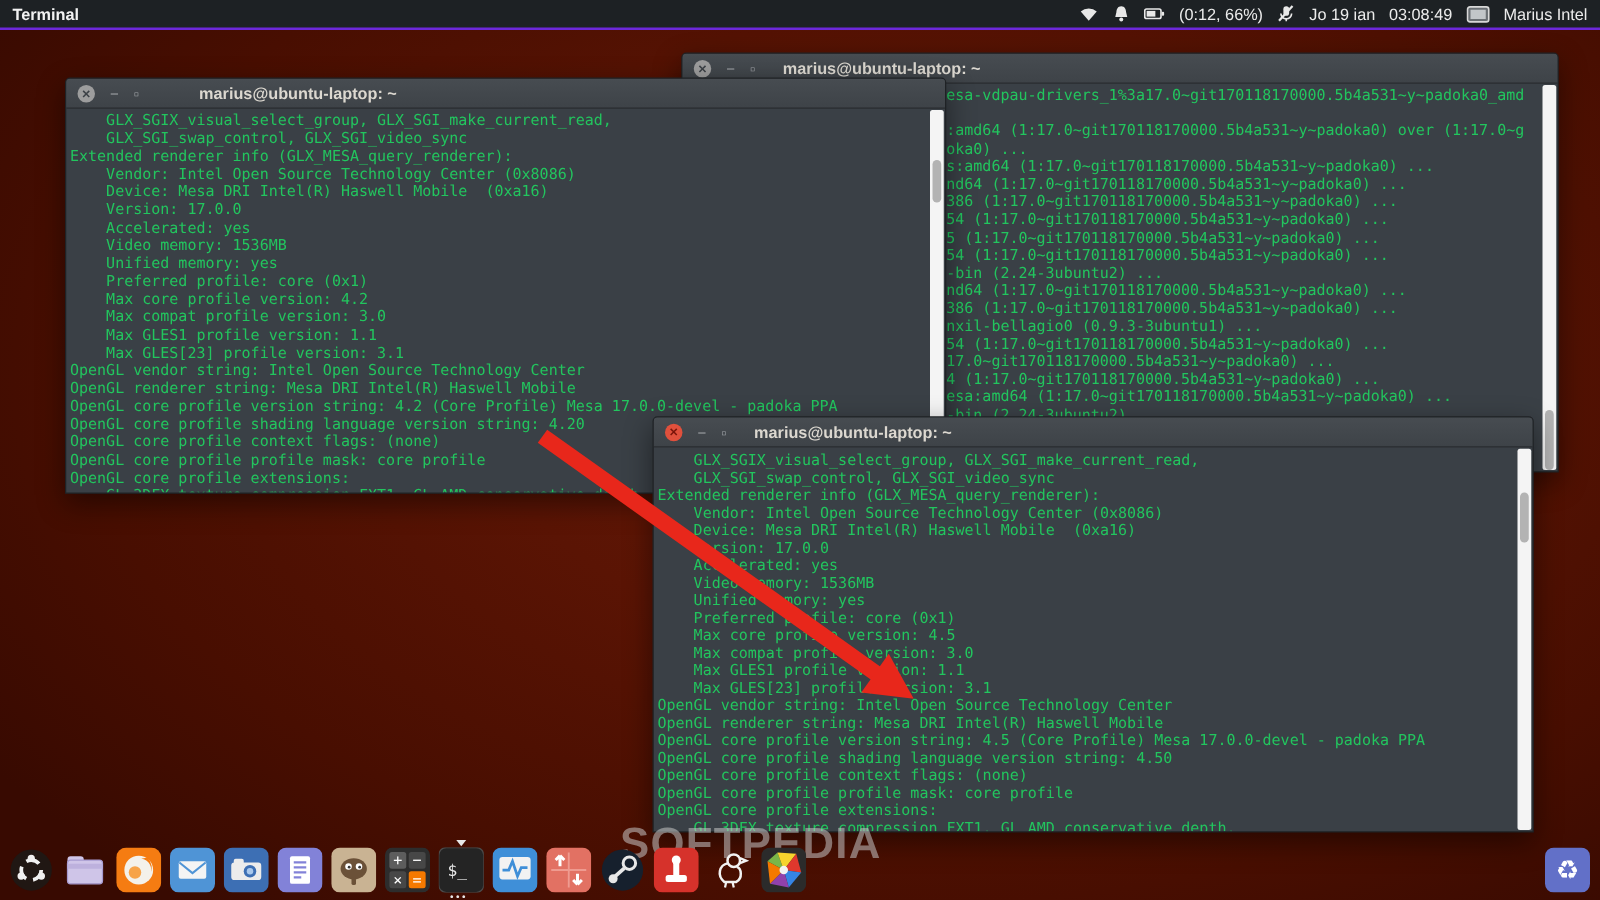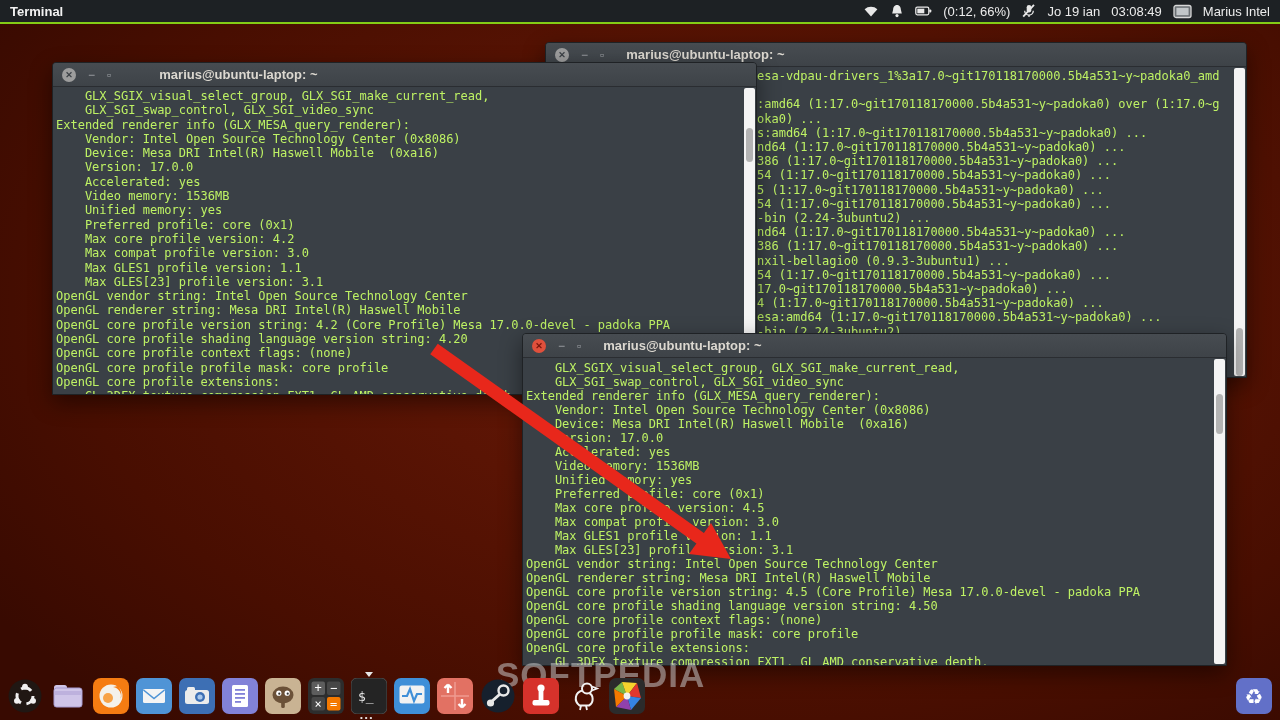--- a/index.html
+++ b/index.html
@@ -5,21 +5,21 @@
   * { margin:0; padding:0; box-sizing:border-box; }
   html,body { width:1280px; height:720px; overflow:hidden; font-family:"Liberation Sans", sans-serif; }
   body { position:relative; background:#4c1002; }
 
   
   .desktop { position:absolute; inset:0;
     background: radial-gradient(ellipse 900px 560px at 58% 42%, #691a09 0%, #5a1404 40%, #480e01 75%, #380a01 100%); }
 
   
   .topbar { position:absolute; left:0; top:0; width:1280px; height:24px; background:#1d2124;
-    border-bottom:2px solid #84cc16; display:flex; align-items:center; justify-content:space-between;
+    border-bottom:2px solid #6d28d9; display:flex; align-items:center; justify-content:space-between;
     z-index:20; color:#ececec; font-size:13px; }
   .tb-left { font-weight:bold; padding-left:10px; color:#f2f2f2; }
   .tb-right { display:flex; align-items:center; gap:11px; padding-right:10px; }
   .tbi { display:inline-flex; align-items:center; }
   .tbt { white-space:nowrap; }
 
   
   .window { position:absolute; border:1px solid #1f2225; border-radius:4px 4px 0 0;
     box-shadow:0 8px 22px rgba(0,0,0,.45); background:#3a4046; overflow:hidden; }
   .w1 { left:52px; top:62px;  width:705px; height:333px; z-index:2; }
@@ -28,21 +28,21 @@
   .titlebar { position:relative; height:24px; background:linear-gradient(#474c51,#3e4348);
     border-bottom:1px solid #2a2d31; display:flex; align-items:center; }
   .btn.close { width:14px; height:14px; border-radius:50%; background:#9d9d9d; color:#3c4146;
     font-size:9px; line-height:14px; text-align:center; margin-left:9px; font-weight:bold; }
   .w3 .btn.close { background:#e0503c; color:#79140a; }
   .glyph { color:#9ea2a6; font-size:12px; line-height:24px; margin-left:12px; }
   .wtitle { color:#dcd8d0; font-size:13px; font-weight:bold; margin-left:22px; white-space:nowrap; }
   .w1 .wtitle { margin-left:48px; }
 
   .tbody { position:absolute; left:3px; right:14px; overflow:hidden; white-space:pre;
-    font-family:"DejaVu Sans Mono", monospace; color:#bef264; }
+    font-family:"DejaVu Sans Mono", monospace; color:#22c55e; }
   .lines1 { top:26px; bottom:0; font-size:12px; line-height:14.3px; }
   .lines2 { top:26px; bottom:0; left:211px; font-size:12px; line-height:14.2px; }
   .lines3 { top:27px; bottom:0; font-size:12px; line-height:14.0px; }
   .tline { height:inherit; }
 
   .sb { position:absolute; top:25px; bottom:1px; right:1px; width:11px; background:#f4f4f4; border-radius:2px; }
   .sbthumb { position:absolute; left:2px; width:7px; background:#b3b3b3; border-radius:4px; }
   .t1 { top:40px;  height:34px; }
   .t2 { top:260px; height:48px; }
   .t3 { top:35px;  height:40px; }

